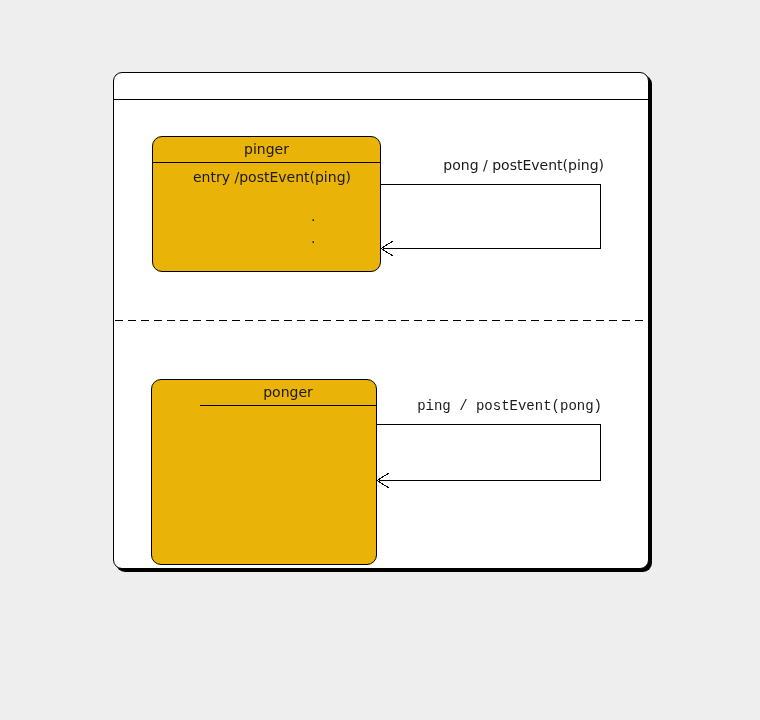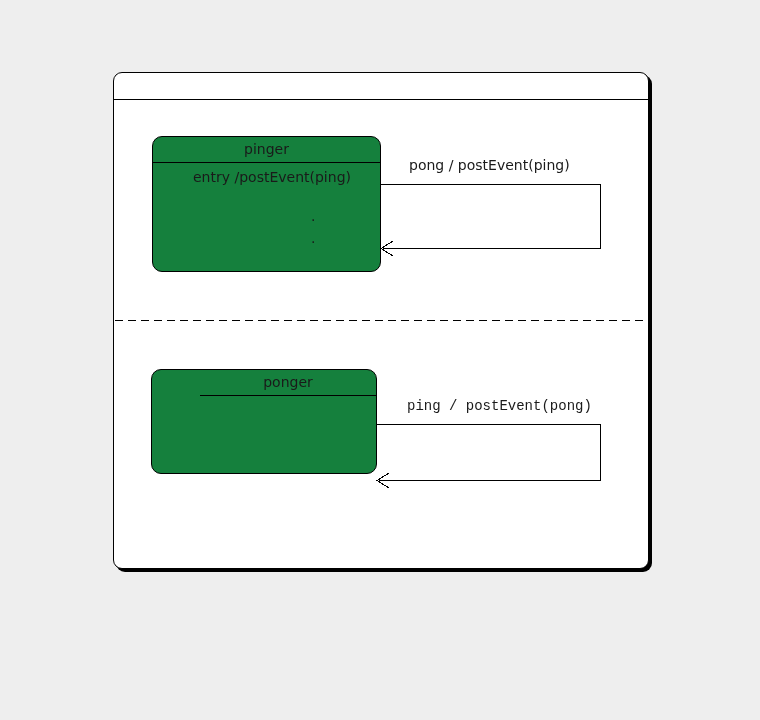--- a/index.html
+++ b/index.html
@@ -44,21 +44,21 @@
   }
   .wires path, .wires line {
     stroke: #000000;
     stroke-width: 1;
     fill: none;
     shape-rendering: crispEdges;
   }
   .state {
     position: absolute;
     box-sizing: border-box;
-    background: #15803d;
+    background: #eab308;
     border: 1px solid #000000;
     border-radius: 10px;
   }
   .state-title {
     box-sizing: border-box;
     height: 26px;
     border-bottom: 1px solid #000000;
     text-align: center;
     font-size: 14px;
     line-height: 25px;
@@ -71,39 +71,39 @@
     margin-left: 38px;
   }
   .state-pinger {
     left: 38px;
     top: 63px;
     width: 229px;
     height: 136px;
   }
   .state-ponger {
     left: 37px;
-    top: 296px;
+    top: 306px;
     width: 226px;
-    height: 105px;
+    height: 186px;
     padding-left: 48px;
   }
   .ellipsis {
     position: absolute;
     left: 158px;
     top: 68px;
     font-size: 14px;
     line-height: 22px;
     white-space: pre;
     text-align: center;
   }
   .transition-label {
     position: absolute;
     font-size: 14px;
     line-height: 17px;
-    text-align: left;
+    text-align: right;
     white-space: nowrap;
   }
   .label-pong {
     left: 295px;
     top: 84px;
     width: 195px;
   }
   .label-ping {
     left: 293px;
     top: 325px;

